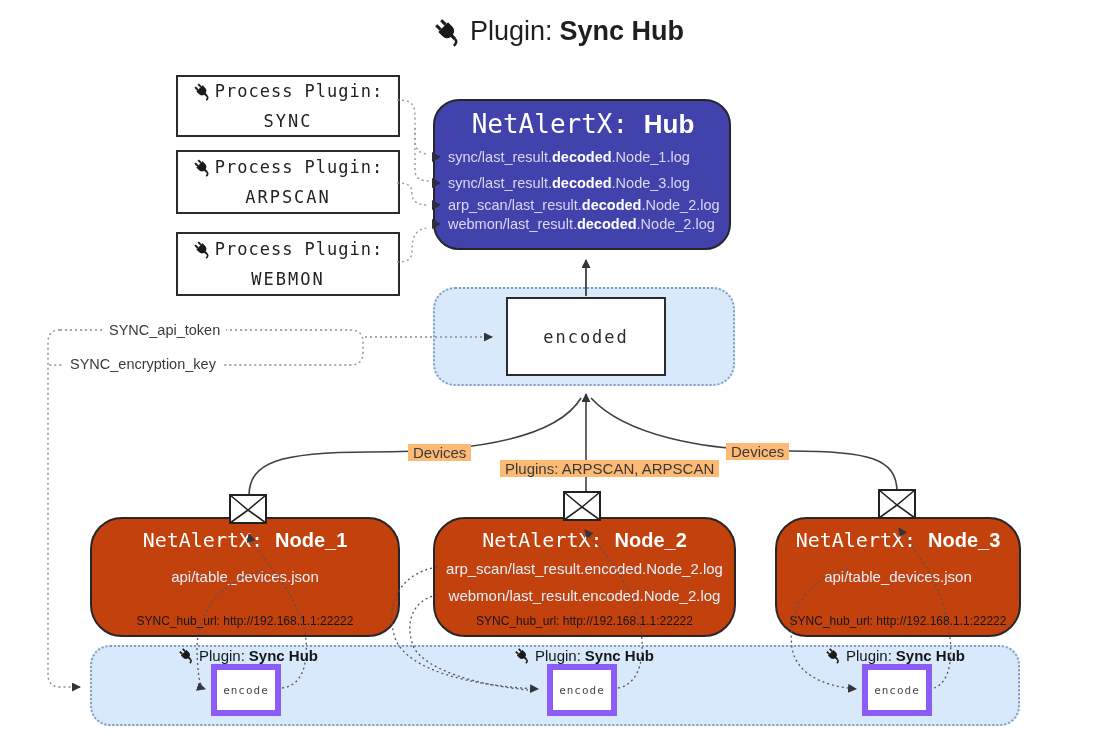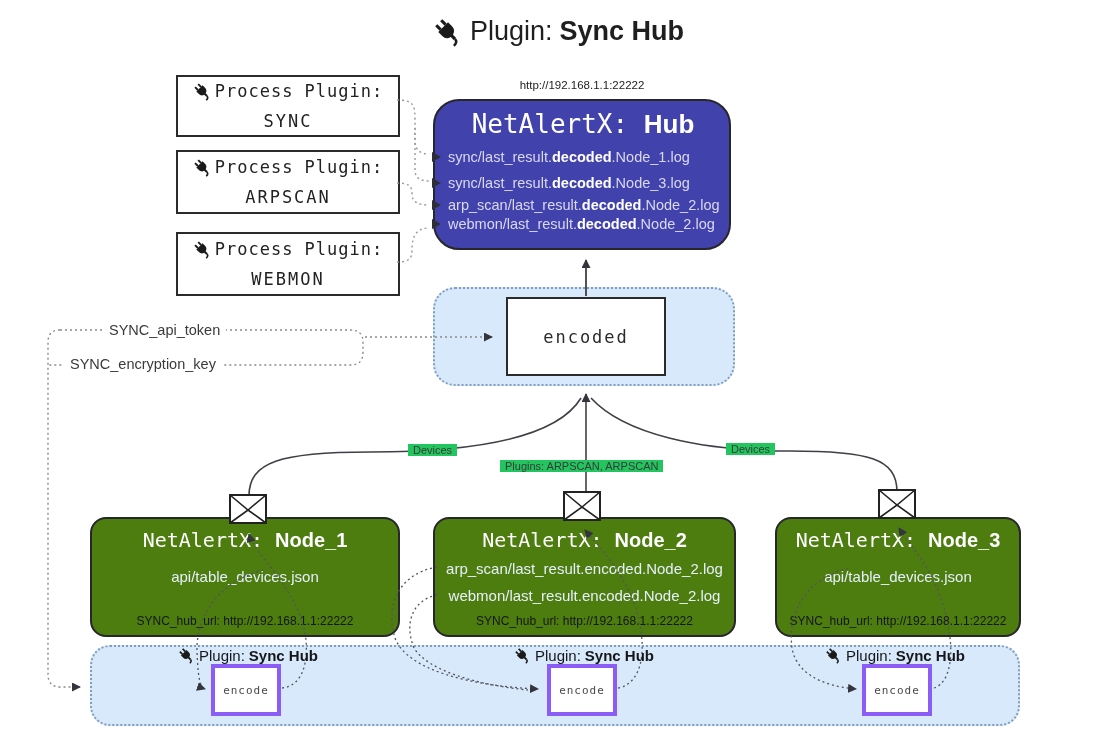--- a/index.html
+++ b/index.html
@@ -37,40 +37,40 @@
   .decode-wrap{left:433px;top:287px;width:302px;height:99px;background:#D7E9FB;
         border:2px dotted #7F9EBF;border-radius:22px;box-sizing:border-box;}
   .decode-box{left:506px;top:297px;width:160px;height:79px;background:#fff;border:2px solid #2b2b2b;
         box-sizing:border-box;display:flex;align-items:center;justify-content:center;
         font-size:17px;letter-spacing:2px;color:#2b2b2b;}
 
   
   .cfg-label{background:#fff;padding:0 6px;font-size:14.5px;color:#3a3a3a;white-space:nowrap;z-index:4;}
 
   
-  .edge-label{background:#22c55e;padding:0 5px;font-size:11px;color:#3a3a3a;white-space:nowrap;z-index:4;}
-
-  
-  .node{background:#4d7c0f;border:2px solid #26262b;border-radius:16px;box-sizing:border-box;
+  .edge-label{background:#fdba74;padding:0 5px;font-size:15px;color:#3a3a3a;white-space:nowrap;z-index:4;}
+
+  
+  .node{background:#c2410c;border:2px solid #26262b;border-radius:32px;box-sizing:border-box;
         height:120px;top:517px;color:#fff;}
   .node-title{text-align:center;font-size:20px;color:#fff;margin-top:9px;}
   .node-title .tp{font-family:"DejaVu Sans Mono",monospace;}
   .node-title .tb{font-weight:700;font-family:"Liberation Sans",sans-serif;}
   .node-line{text-align:center;font-size:15px;color:#E6F0FB;white-space:nowrap;}
   .node-hub-url{position:absolute;bottom:7px;left:0;width:100%;text-align:center;
         font-size:12px;color:#15151a;}
 
   
   .band{left:90px;top:645px;width:930px;height:81px;background:#D7E9FB;
         border:2px dotted #7F9EBF;border-radius:20px;box-sizing:border-box;}
   .band-label{top:647px;width:200px;display:flex;justify-content:center;align-items:center;gap:4px;
         font-size:15px;color:#16161a;z-index:3;}
   .band-label .bp{font-weight:400;}
   .band-label .bb{font-weight:700;}
-  .encode-box{top:664px;width:70px;height:52px;background:#fff;border:4px solid #8b5cf6;
+  .encode-box{top:664px;width:70px;height:52px;background:#fff;border:6px solid #8b5cf6;
         box-sizing:border-box;display:flex;align-items:center;justify-content:center;
         font-size:11px;letter-spacing:1px;color:#4a4a4a;z-index:3;}
 
   .conn{left:0;top:0;z-index:2;pointer-events:none;}
   .env{z-index:3;line-height:0;}
 </style>
 </head>
 <body>
 
 <div class="stage">
@@ -159,21 +159,20 @@
               <rect x="13.6" y="1.5" width="2.4" height="5"></rect>
               <path d="M6.5,6.5 h11 v4.5 a5.5,5.5 0 0 1 -4.2,5.35 V20 h-2.6 v-3.65 A5.5,5.5 0 0 1 6.5,11 z"></path>
               <path d="M12,20 q0,3.2 -4.5,3.2" fill="none" stroke="#1a1a1a" stroke-width="2"></path>
             </g>
           </svg></span>
         <span>Process Plugin:</span>
       </div>
     <div class="l2">WEBMON</div>
   </div>
 
-  <div class="abs hub-url">http://192.168.1.1:22222</div>
   <div class="abs hub">
     <div class="hub-title"><span class="tp">NetAlertX: </span><span class="tb">Hub</span></div>
     <div class="hub-line hl1">
         <span class="bullet"></span>
         <span>sync/last_result.</span>
         <b>decoded</b>
         <span>.Node_1.log</span>
       </div>
     <div class="hub-line hl2">
         <span class="bullet"></span>

